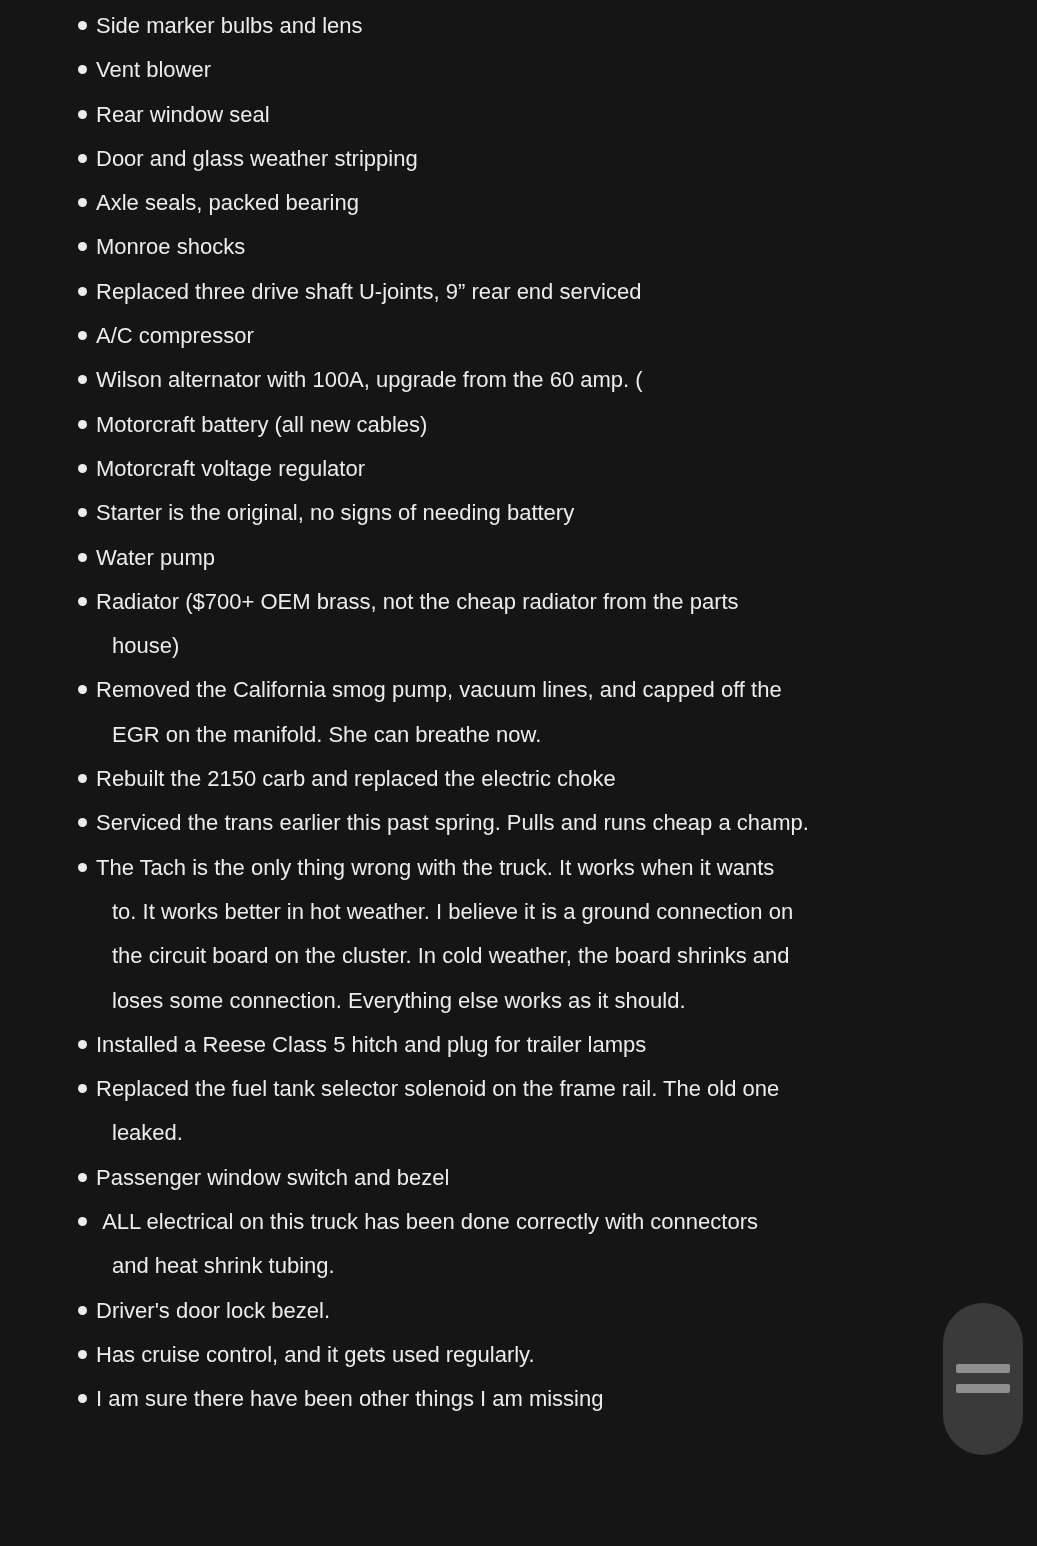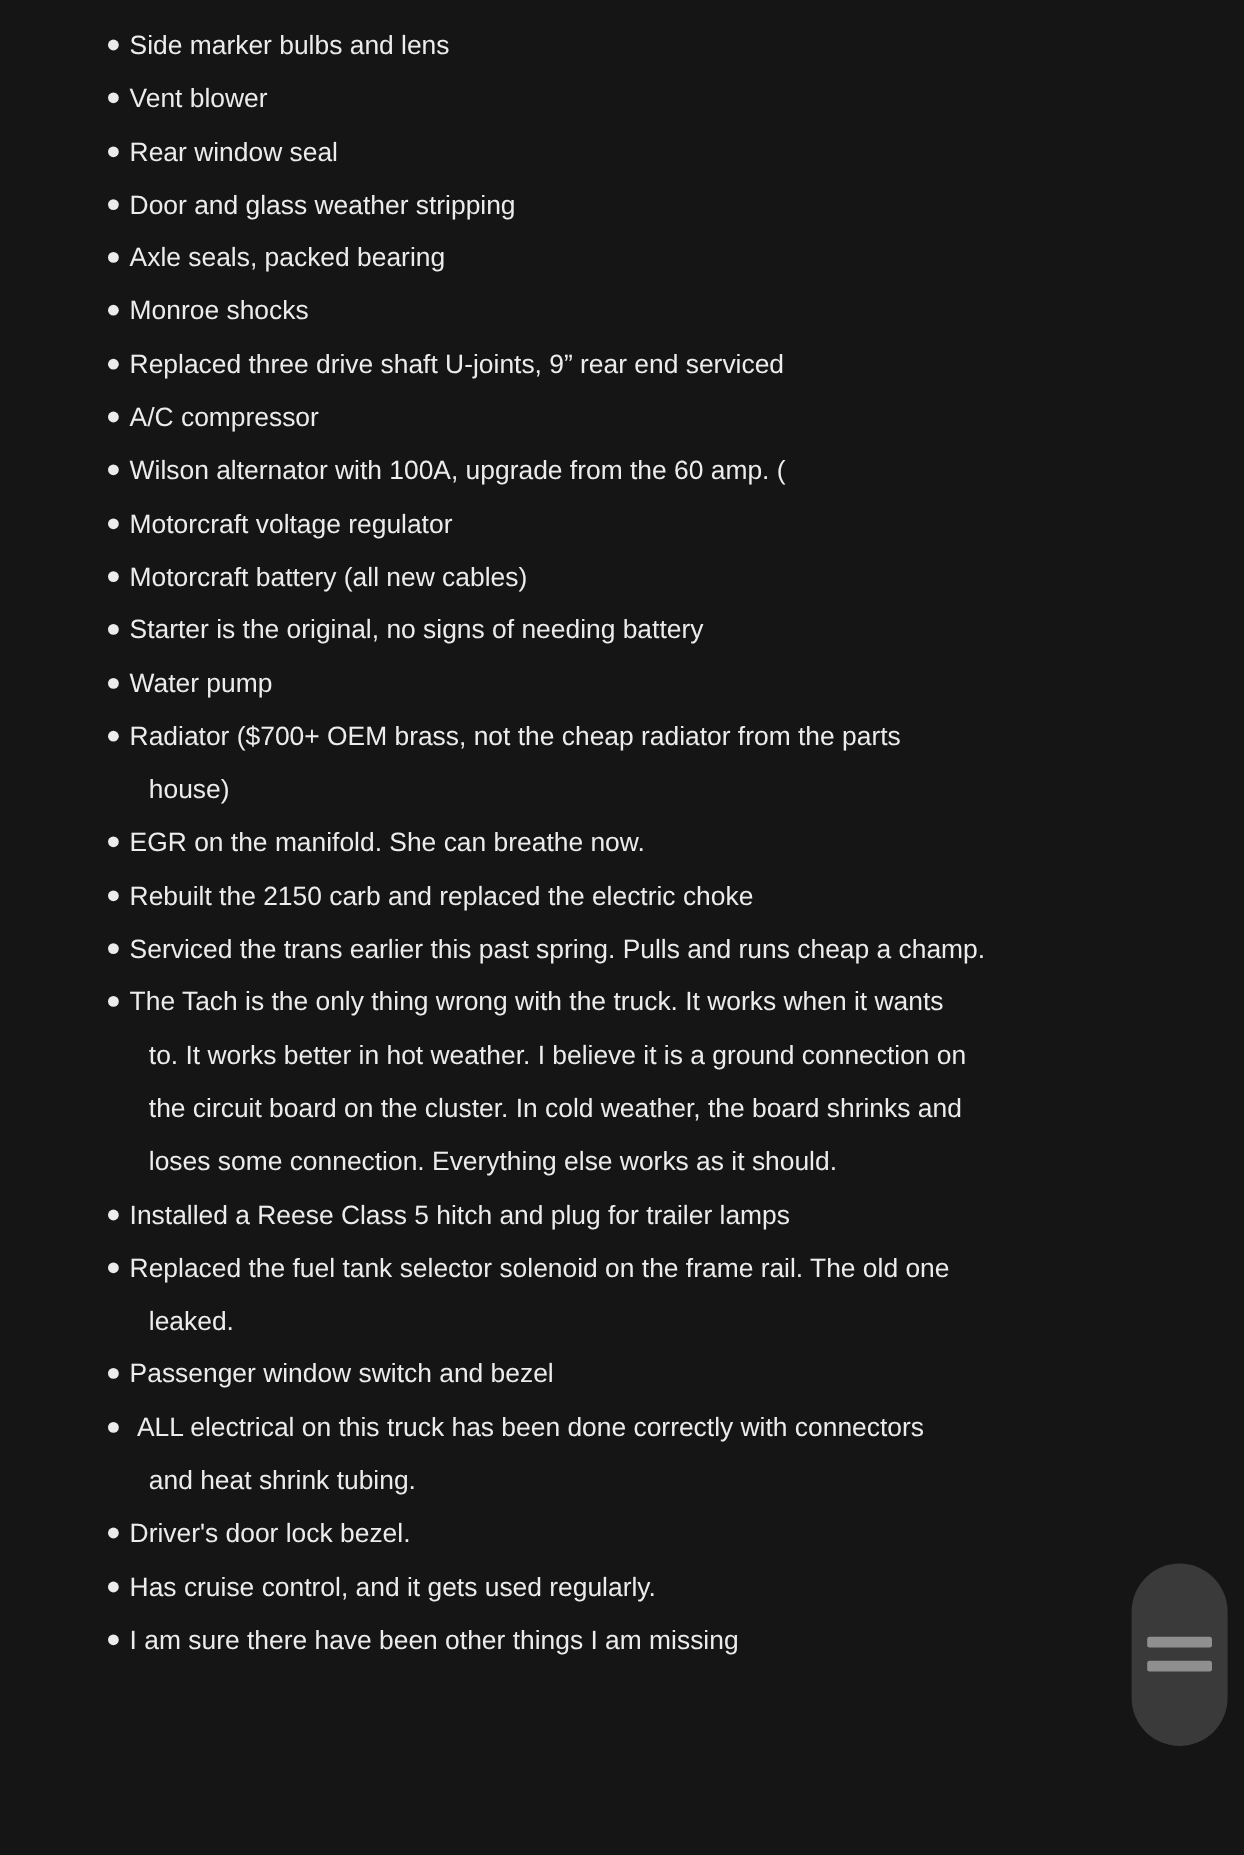--- a/index.html
+++ b/index.html
@@ -7,21 +7,21 @@
     width: 1037px;
     height: 1546px;
     background: #151515;
     overflow: hidden;
     font-family: "Liberation Sans", sans-serif;
     color: #ececec;
     position: relative;
   }
   .feature-list {
     list-style: none;
-    margin: 16px;
+    margin: 4px;
     padding: 0;
     font-size: 22px;
     line-height: 44.3px;
   }
   .item {
     position: relative;
     padding-left: 92px;
   }
   .bullet {
     position: absolute;
@@ -89,41 +89,42 @@
   <li class="item">
       <span class="bullet"></span>
       <div class="line">A/C compressor</div>
     </li>
   <li class="item">
       <span class="bullet"></span>
       <div class="line">Wilson alternator with 100A, upgrade from the 60 amp. (</div>
     </li>
   <li class="item">
       <span class="bullet"></span>
-      <div class="line">Motorcraft voltage regulator</div>
+      <div class="line">Motorcraft battery (all new cables)</div>
     </li>
   <li class="item">
       <span class="bullet"></span>
-      <div class="line">Motorcraft battery (all new cables)</div>
+      <div class="line">Motorcraft voltage regulator</div>
     </li>
   <li class="item">
       <span class="bullet"></span>
       <div class="line">Starter is the original, no signs of needing battery</div>
     </li>
   <li class="item">
       <span class="bullet"></span>
       <div class="line">Water pump</div>
     </li>
   <li class="item">
       <span class="bullet"></span>
       <div class="line">Radiator ($700+ OEM brass, not the cheap radiator from the parts</div>
       <div class="line">house)</div>
     </li>
   <li class="item">
       <span class="bullet"></span>
+      <div class="line">Removed the California smog pump, vacuum lines, and capped off the</div>
       <div class="line">EGR on the manifold. She can breathe now.</div>
     </li>
   <li class="item">
       <span class="bullet"></span>
       <div class="line">Rebuilt the 2150 carb and replaced the electric choke</div>
     </li>
   <li class="item">
       <span class="bullet"></span>
       <div class="line">Serviced the trans earlier this past spring. Pulls and runs cheap a champ.</div>
     </li>

